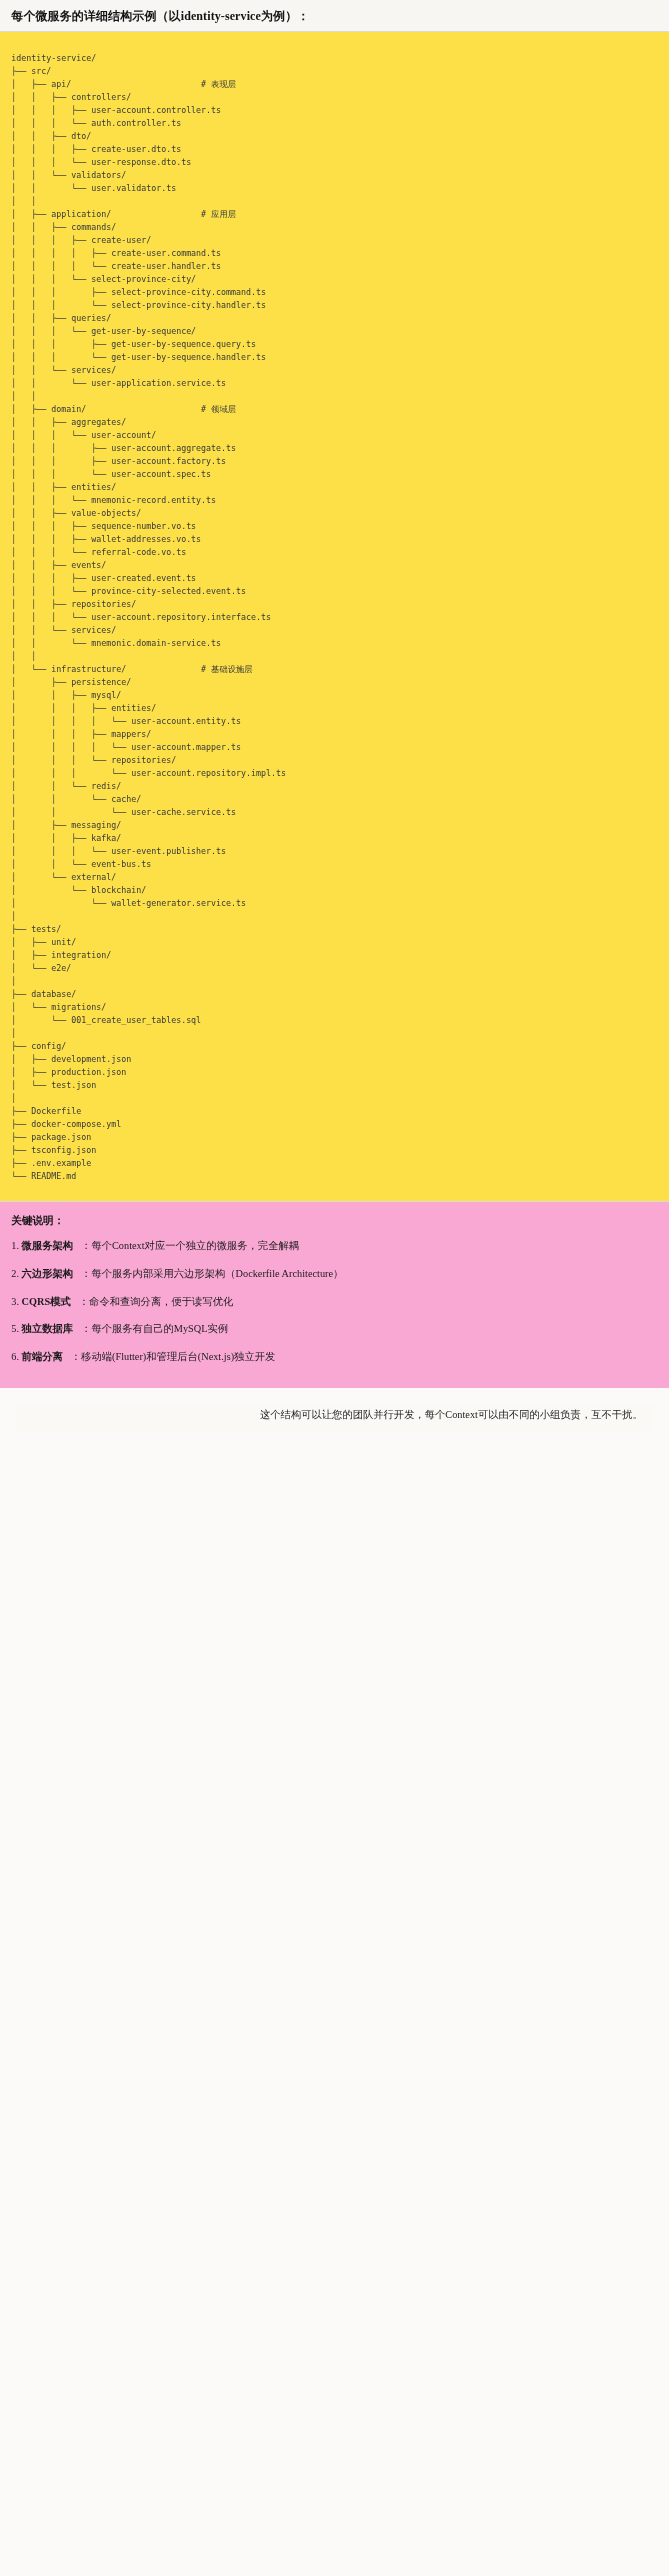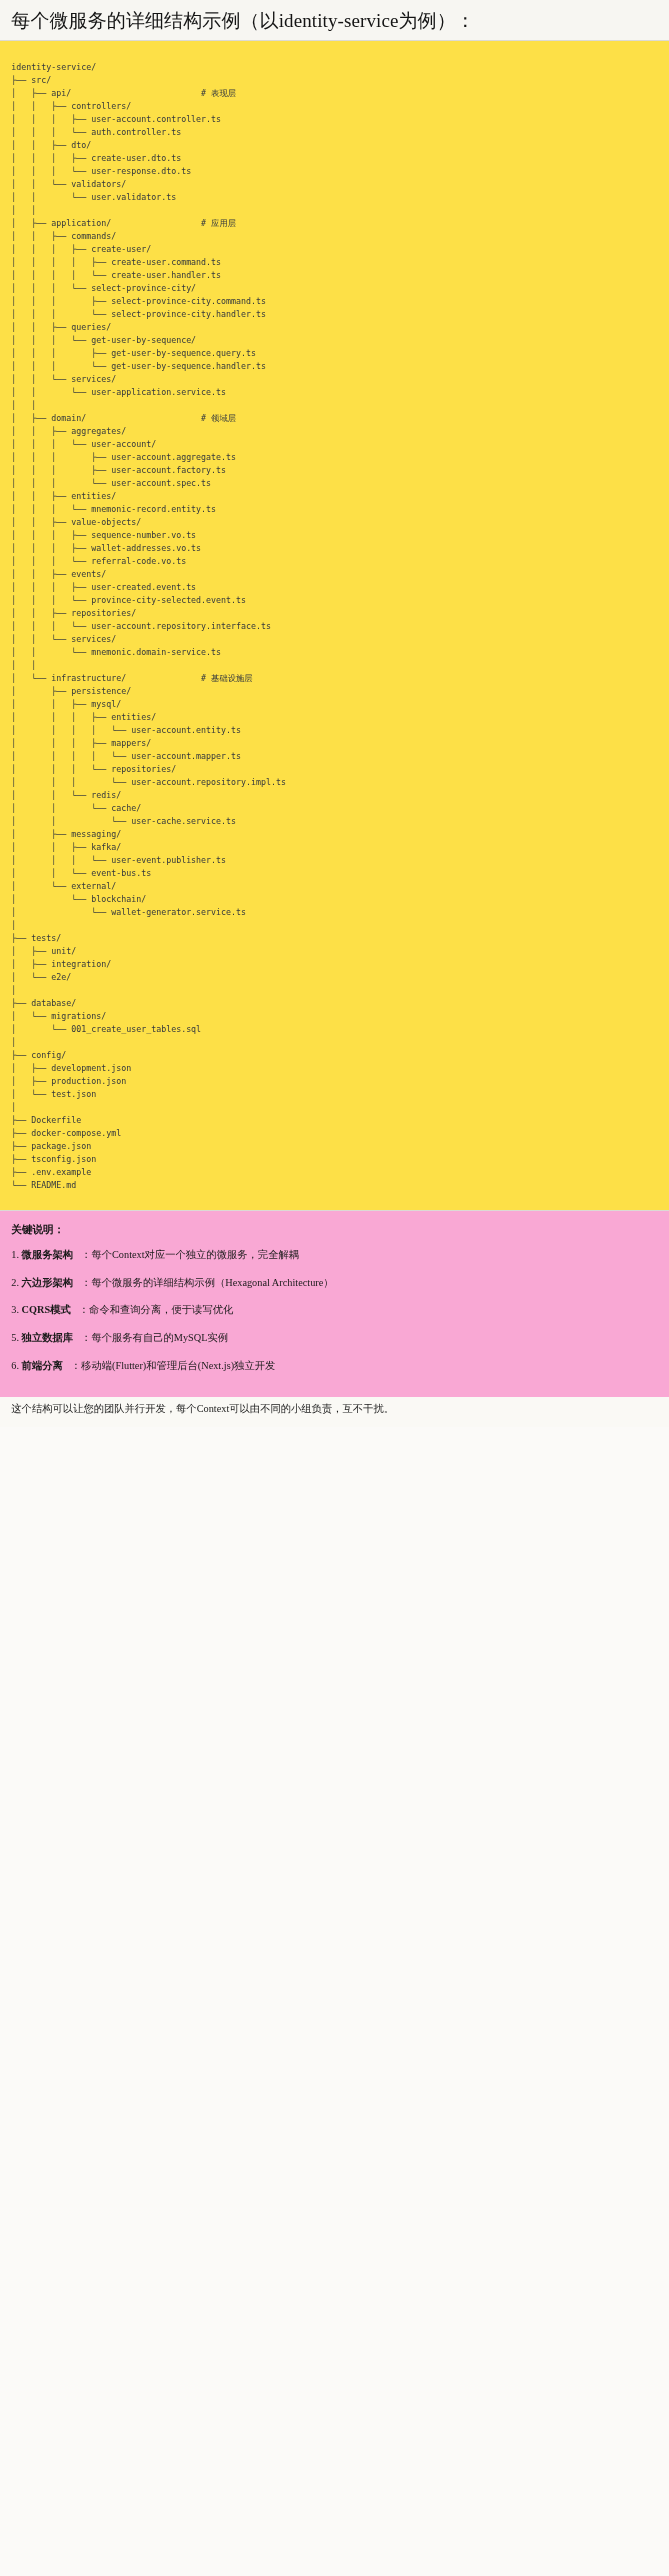--- a/index.html
+++ b/index.html
@@ -21,22 +21,22 @@
   }
 
   
   .title-bar {
     padding: 8.8px 11.3px 7.5px 11.3px;
     background: #f7f6f2;
     border-bottom: 0.6px solid #dcdad4;
   }
   .title-text {
     font-family: "Liberation Serif", serif;
-    font-weight: normal;
-    font-size: 19px;
+    font-weight: bold;
+    font-size: 12px;
     line-height: 1.25;
     color: #141414;
     letter-spacing: 0.1px;
   }
 
   
   .tree-block {
     padding: 11.3px 11.3px 10px 11.3px;
     background: #fde047;
   }
@@ -83,21 +83,22 @@
   .note-item .term { font-weight: bold; text-align: center; }
   .note-item .body { font-weight: normal; padding-left: 8px; }
 
   .closing {
     font-family: "Liberation Serif", serif;
     font-size: 10.3px;
     line-height: 1.4;
     color: #1b1b1b;
     padding: 5px 11.3px 11.3px 11.3px;
     background: #faf9f5;
-    margin: 0;
+    margin: 15px;
+    text-align: right;
   }
 </style>
 </head>
 <body>
 
 <div class="page">
 
   <div class="title-bar">
     <div class="title-text">每个微服务的详细结构示例（以identity-service为例）：</div>
   </div>
@@ -197,21 +198,21 @@
   <div class="notes">
     <div class="notes-heading">关键说明：</div>
 
     <div class="note-item">
       <span class="num">1.</span>
       <span class="term">微服务架构</span><span class="body">：每个Context对应一个独立的微服务，完全解耦</span>
     </div>
 
     <div class="note-item">
       <span class="num">2.</span>
-      <span class="term">六边形架构</span><span class="body">：每个微服务的详细结构示例（Hexagonal Architecture）</span>
+      <span class="term">六边形架构</span><span class="body">：每个服务内部采用六边形架构（Dockerfile Architecture）</span>
     </div>
 
     <div class="note-item">
       <span class="num">3.</span>
       <span class="term">CQRS模式</span><span class="body">：命令和查询分离，便于读写优化</span>
     </div>
 
 
     <div class="note-item">
       <span class="num">5.</span>

